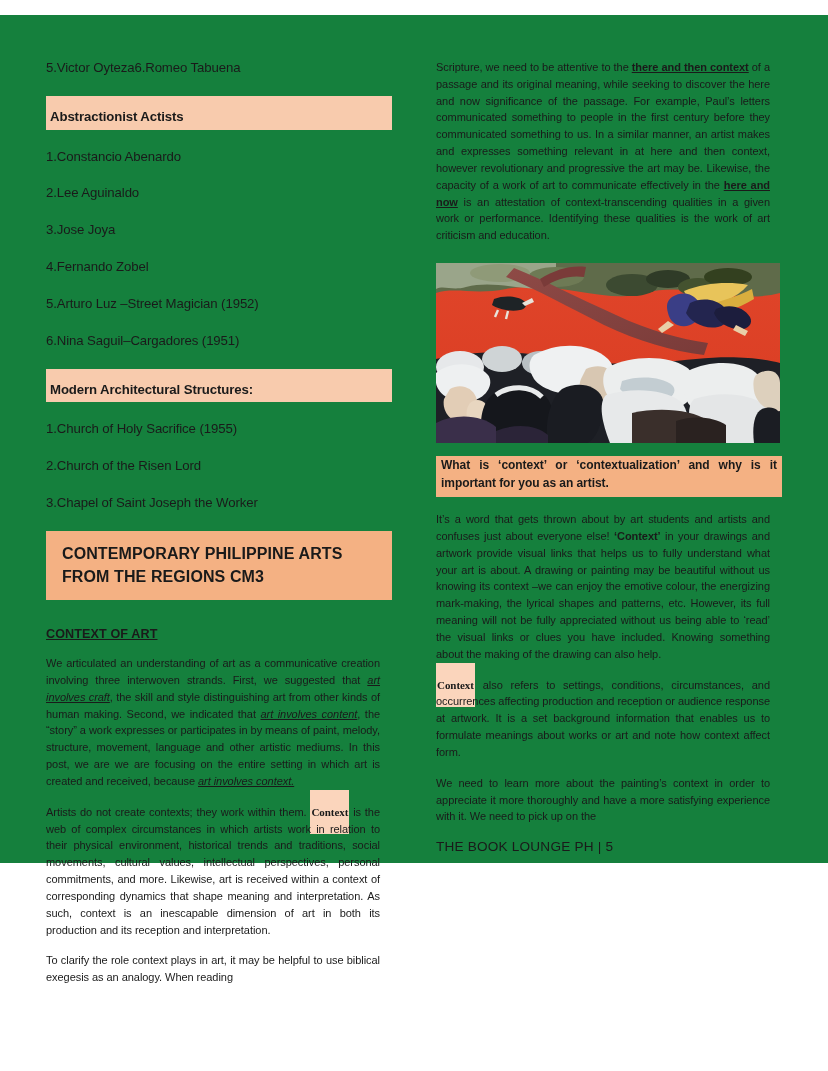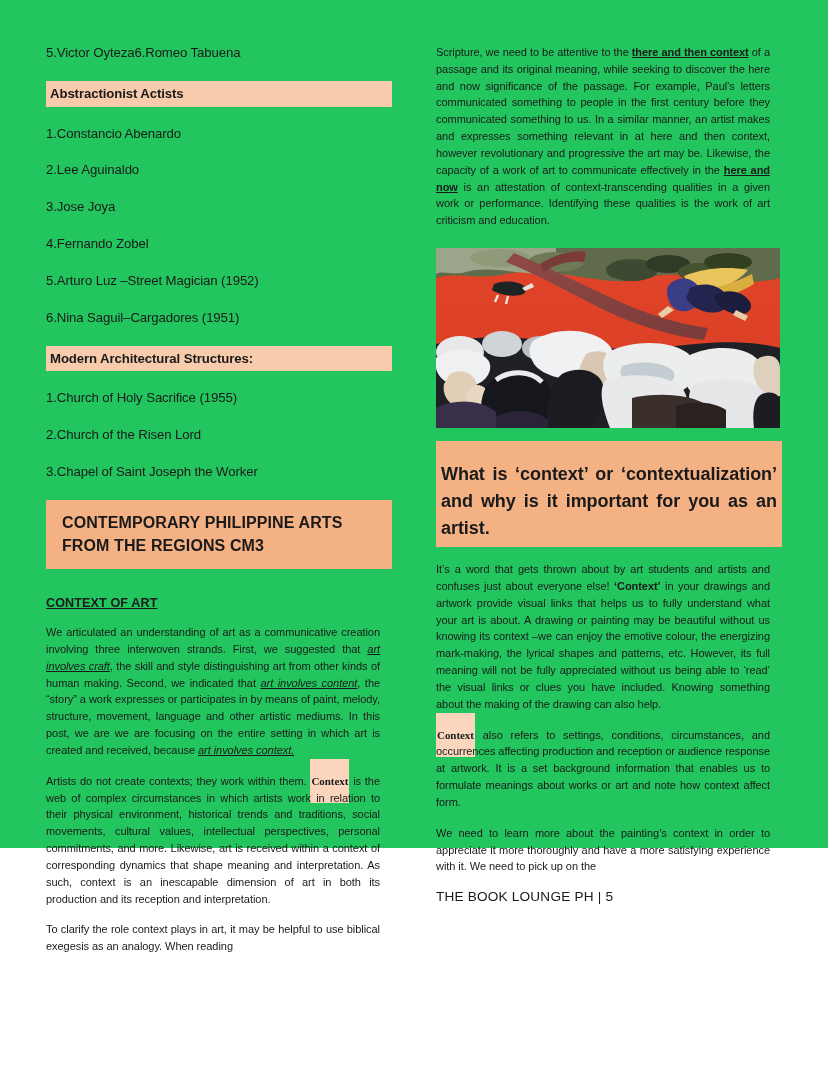--- a/index.html
+++ b/index.html
@@ -9,23 +9,23 @@
   }
   body {
     width: 828px; height: 1071px;
     font-family: "Liberation Sans", sans-serif;
     color: #1a1a1a;
     position: relative;
     overflow: hidden;
   }
   .page {
     position: absolute;
-    left: 0; top: 0;
+    left: 0; top: 15px;
     width: 828px; height: 848px;
-    background: #22c55e;
+    background: #15803d;
   }
   .columns {
     position: absolute;
     left: 46px; top: 44px;
     width: 736px;
     display: flex;
     gap: 44px;
   }
   .col { width: 346px; }
 
@@ -37,21 +37,21 @@
     letter-spacing: -0.1px;
   }
   .list-item:first-child { margin-top: 0; }
 
   
   .section-bar {
     background: #f8cbad;
     font-weight: bold;
     font-size: 13.2px;
     line-height: 1.35;
-    padding: 4px 4px 4px 4px;
+    padding: 12px 4px 4px 4px;
     margin: 0 0 18px 0;
     width: 100%;
     letter-spacing: -0.1px;
   }
 
   
   .title-block {
     background: #f4b183;
     text-align: left;
     font-weight: bold;
@@ -100,23 +100,23 @@
     margin: 19px 0 13px 0;
     display: block;
     background: #d8d8d8;
     overflow: hidden;
   }
   .artwork svg { display: block; width: 100%; height: 100%; }
 
   .caption-bar {
     background: #f4b183;
     font-weight: bold;
-    font-size: 18px;
+    font-size: 12px;
     line-height: 1.5;
-    padding: 20px 5px 5px 5px;
+    padding: 0 5px 5px 5px;
     text-align: justify;
     text-align-last: left;
     margin: 2px 0 14px 0;
     letter-spacing: -0.05px;
   }
 
   .footer {
     font-size: 13.6px;
     letter-spacing: 0.2px;
     margin-top: 1px;

